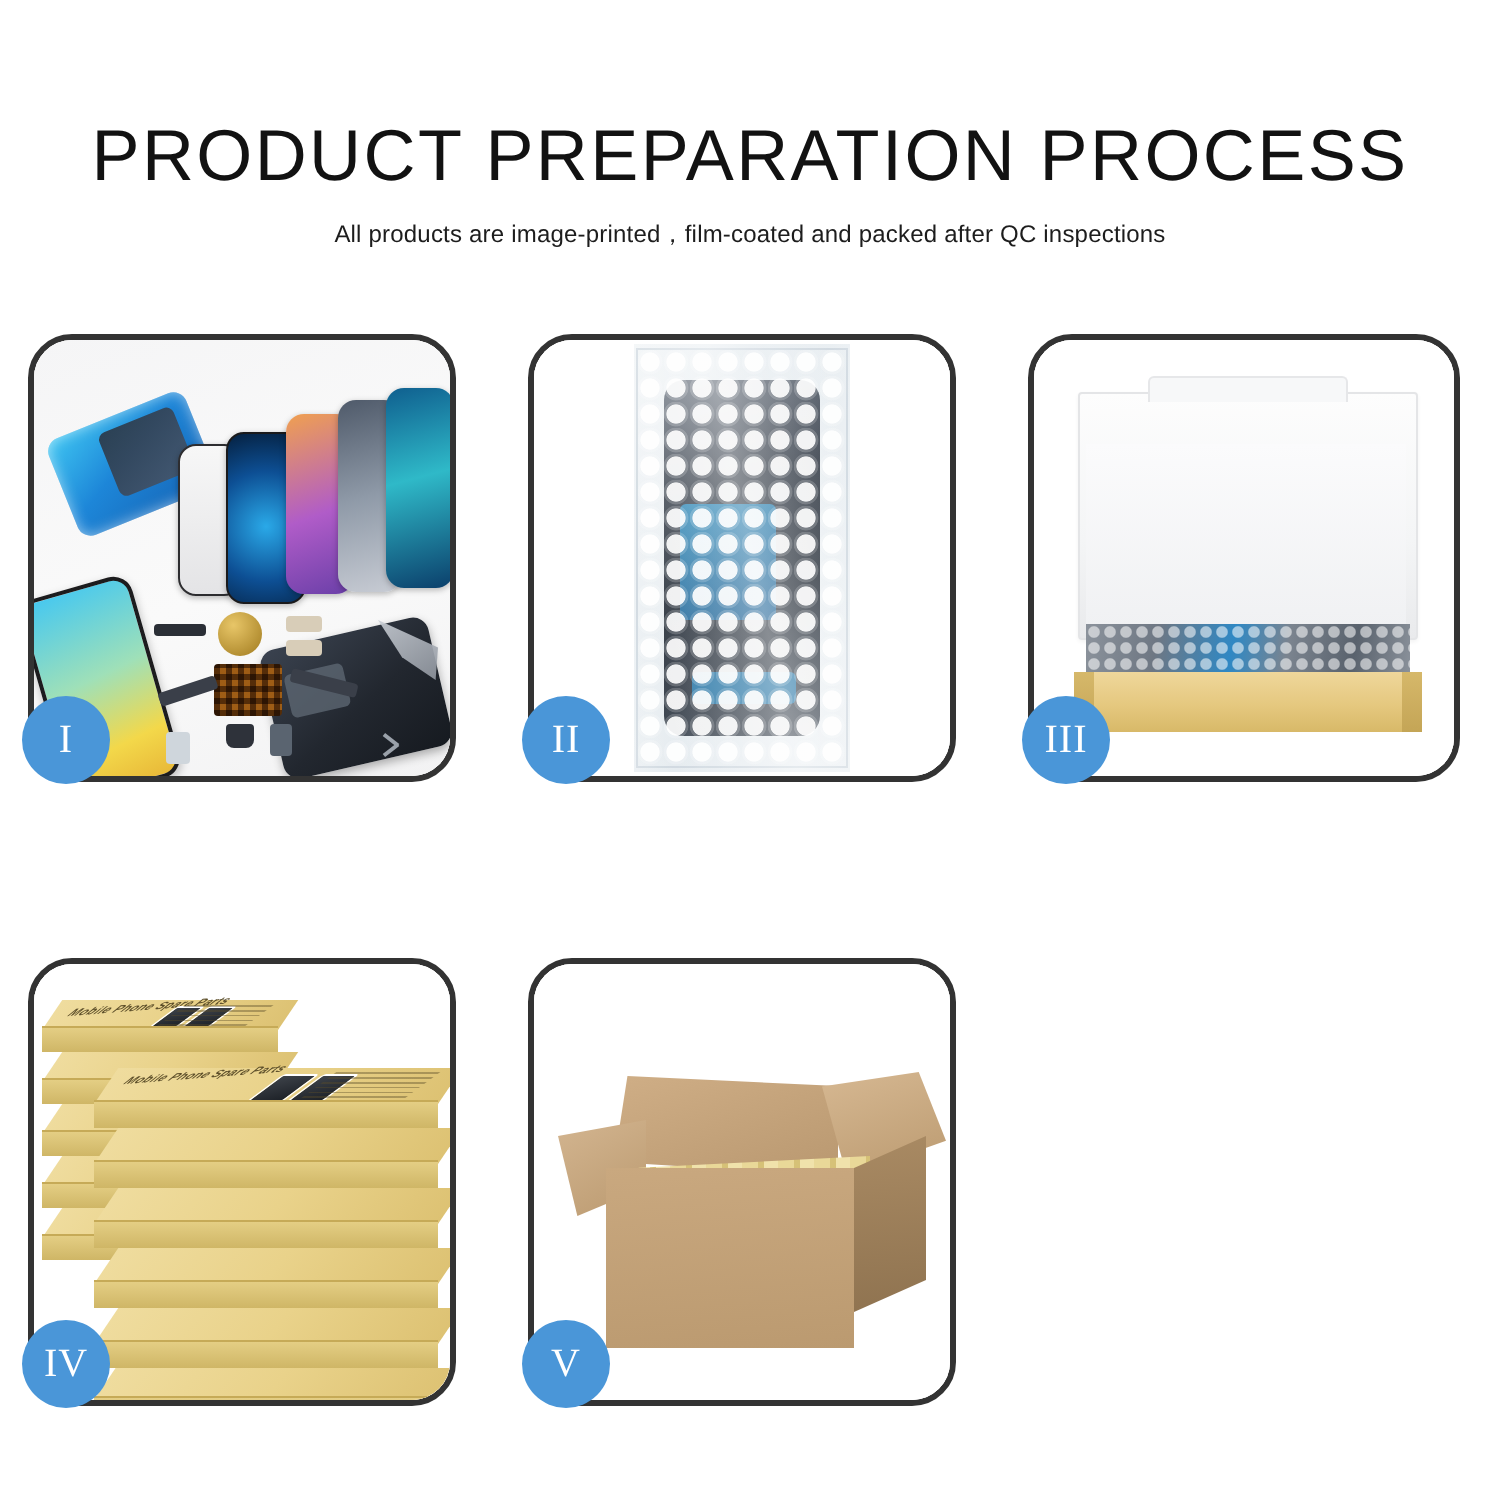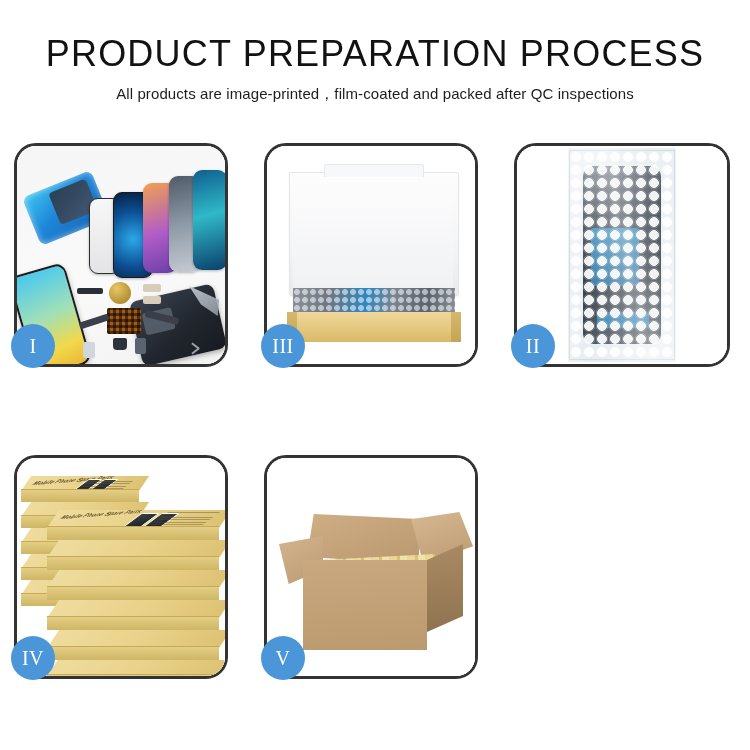--- a/index.html
+++ b/index.html
@@ -2,35 +2,35 @@
 <html><head>
 <meta charset="utf-8">
 <style>
   html,body{margin:0;padding:0;}
   body{
     width:750px;height:750px;
     background:#ffffff;
     font-family:"Liberation Sans",sans-serif;
     overflow:hidden;
   }
-  .page{position:relative;width:750px;height:637px;}
+  .page{position:relative;width:750px;height:637px;margin-top:24px;}
 
   
   .header{padding-top:34px;text-align:center;}
   .title{
     font-size:36px;
     letter-spacing:1.2px;
     font-weight:400;
     color:#121212;
     line-height:1.1;
     white-space:nowrap;
   }
   .subtitle{
     margin-top:11px;
-    font-size:15px;
+    font-size:12px;
     color:#1d1d1d;
     letter-spacing:.1px;
     white-space:nowrap;
   }
 
   
   .grid{
     position:absolute;
     left:14px;top:143px;
     width:722px;
@@ -337,42 +337,42 @@
           <div class="bat"></div>
           <div class="scr-w"></div>
           <div class="tweez"></div>
         </div>
       </div>
       <div class="badge">I</div>
     </div>
 
     <div class="card">
       <div class="card-inner">
+        <div class="scene p2">
+          <div class="bw-bag"></div>
+          <div class="bw-item"></div>
+          <div class="bubbles"></div>
+          <div class="bw-sheen"></div>
+        </div>
+      </div>
+      <div class="badge">II</div>
+    </div>
+
+    <div class="card">
+      <div class="card-inner">
         <div class="scene p3">
           <div class="b3-lid"></div>
           <div class="b3-foam"></div>
           <div class="b3-items"></div>
           <div class="b3-base-f"></div>
           <div class="b3-base-s"></div>
           <div class="b3-base-r"></div>
         </div>
       </div>
       <div class="badge">III</div>
-    </div>
-
-    <div class="card">
-      <div class="card-inner">
-        <div class="scene p2">
-          <div class="bw-bag"></div>
-          <div class="bw-item"></div>
-          <div class="bubbles"></div>
-          <div class="bw-sheen"></div>
-        </div>
-      </div>
-      <div class="badge">II</div>
     </div>
 
     <div class="card">
       <div class="card-inner">
         <div class="scene p4">
           <div class="stackwrap">
 
             <div class="kb" style="left:4px;top:18px;width:118px;">
               <div class="top">
                 <div class="kb-label">Mobile Phone Spare Parts</div>

